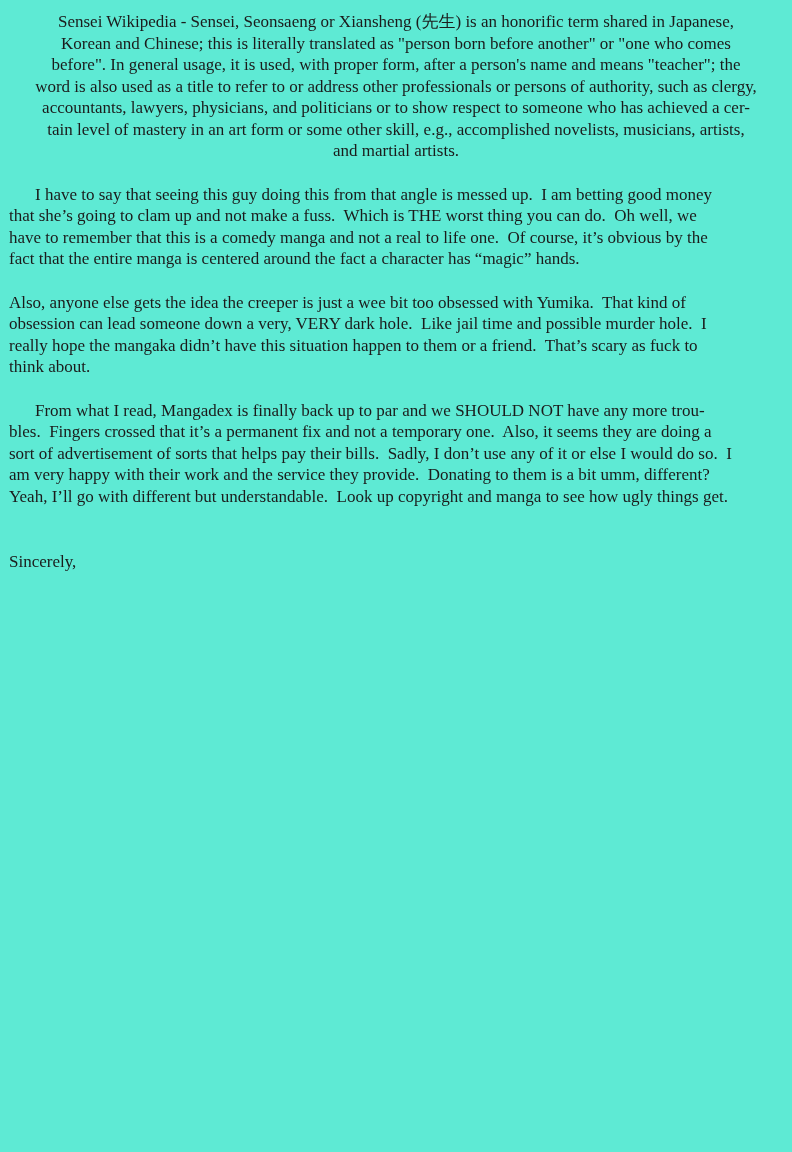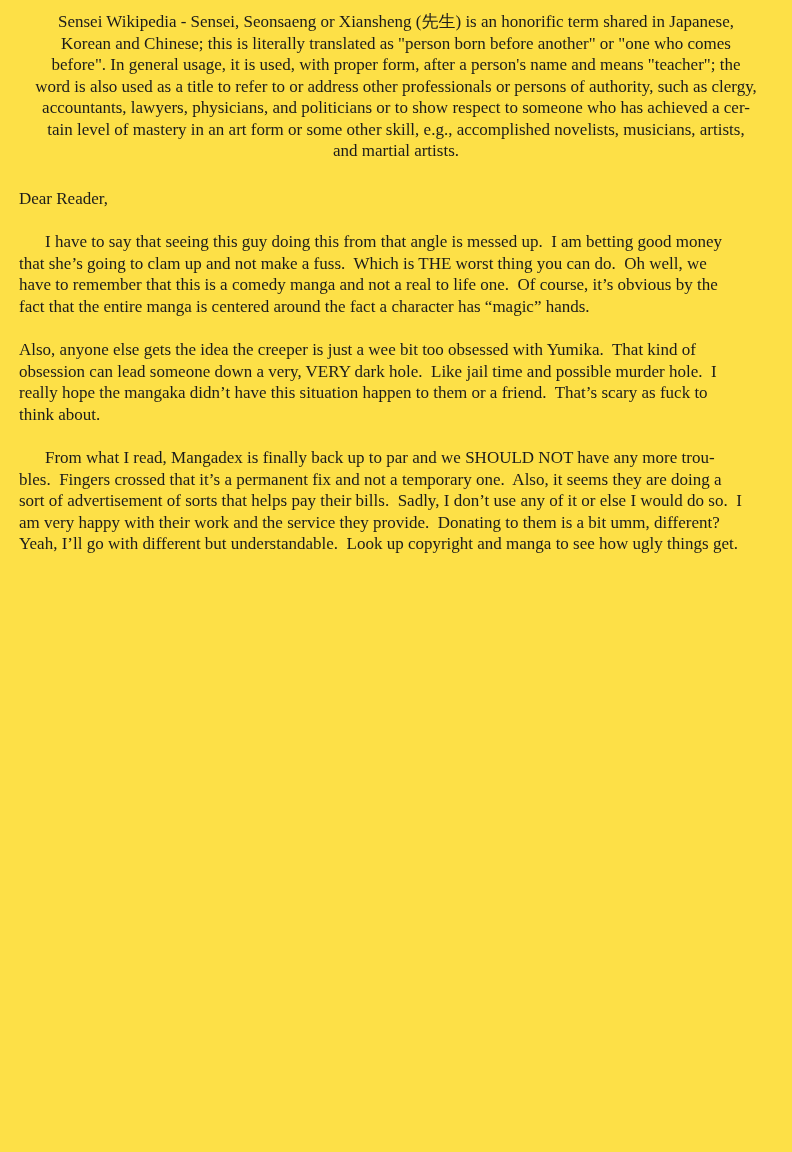--- a/index.html
+++ b/index.html
@@ -5,24 +5,24 @@
   html, body {
     margin: 0;
     padding: 0;
     background: #ffffff;
   }
   .page {
     position: relative;
     box-sizing: border-box;
     width: 792px;
     height: 1152px;
-    background: #fde047;
+    background: #5eead4;
     color: #1b1b1b;
     font-family: "Liberation Serif", "DejaVu Serif", serif;
-    padding: 11px 19px;
+    padding: 11px 9px;
     overflow: hidden;
   }
   .line-block {
     font-size: 17px;
     line-height: 21.5px;
     white-space: pre-wrap;      
     margin: 0;
   }
   .header-note {
     text-align: center;
@@ -48,33 +48,33 @@
 
 <div class="page">
   <div class="line-block header-note">Sensei Wikipedia - Sensei, Seonsaeng or Xiansheng (先生) is an honorific term shared in Japanese,
 Korean and Chinese; this is literally translated as "person born before another" or "one who comes
 before". In general usage, it is used, with proper form, after a person's name and means "teacher"; the
 word is also used as a title to refer to or address other professionals or persons of authority, such as clergy,
 accountants, lawyers, physicians, and politicians or to show respect to someone who has achieved a cer-
 tain level of mastery in an art form or some other skill, e.g., accomplished novelists, musicians, artists,
 and martial artists.</div>
 
-  <div class="line-block salutation">Dear Reader,</div>
 
   <div class="line-block para indent">I have to say that seeing this guy doing this from that angle is messed up.  I am betting good money
 that she’s going to clam up and not make a fuss.  Which is THE worst thing you can do.  Oh well, we
 have to remember that this is a comedy manga and not a real to life one.  Of course, it’s obvious by the
 fact that the entire manga is centered around the fact a character has “magic” hands.</div>
 
   <div class="line-block para">Also, anyone else gets the idea the creeper is just a wee bit too obsessed with Yumika.  That kind of
 obsession can lead someone down a very, VERY dark hole.  Like jail time and possible murder hole.  I
 really hope the mangaka didn’t have this situation happen to them or a friend.  That’s scary as fuck to
 think about.</div>
 
   <div class="line-block para indent">From what I read, Mangadex is finally back up to par and we SHOULD NOT have any more trou-
 bles.  Fingers crossed that it’s a permanent fix and not a temporary one.  Also, it seems they are doing a
 sort of advertisement of sorts that helps pay their bills.  Sadly, I don’t use any of it or else I would do so.  I
 am very happy with their work and the service they provide.  Donating to them is a bit umm, different?
 Yeah, I’ll go with different but understandable.  Look up copyright and manga to see how ugly things get.</div>
 
 
+  <div class="line-block closing">Sincerely,</div>
 
 </div>
 
 </body></html>

